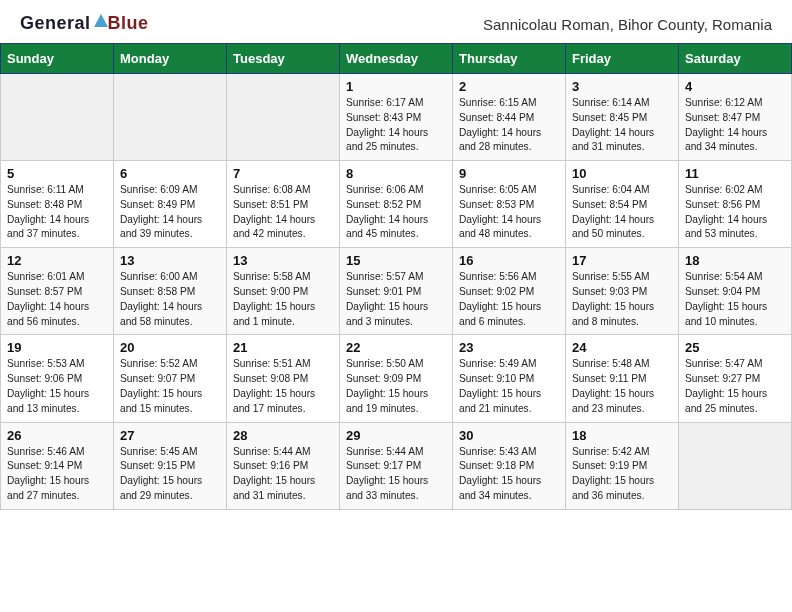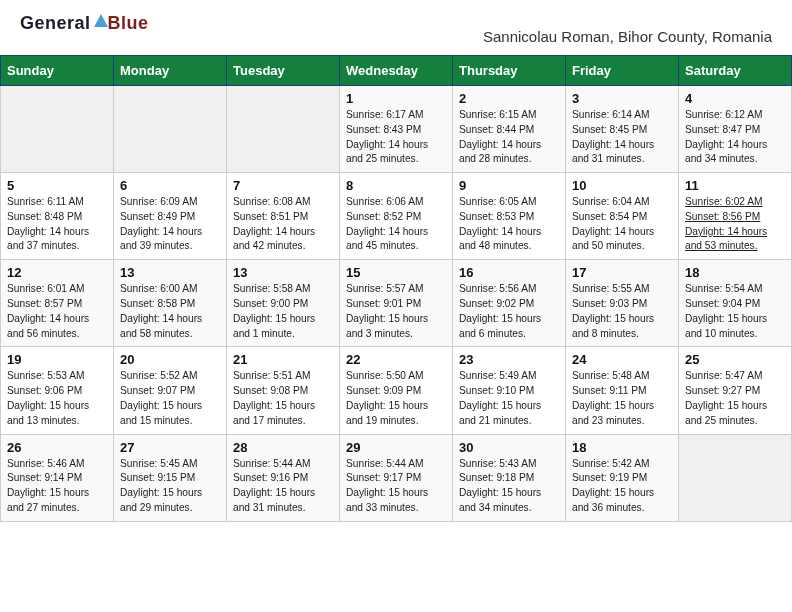--- a/index.html
+++ b/index.html
@@ -24,21 +24,21 @@
       text-align: right;
     }
     .month-title {
       font-size: 36px;
       font-weight: bold;
       color: #1a1a2e;
     }
     .subtitle {
       font-size: 15px;
       color: #333;
-      margin-top: 14px;
+      margin-top: 2px;
     }
     .calendar {
       width: 100%;
       border-collapse: collapse;
       margin-top: 4px;
     }
     .calendar thead tr th {
       background-color: #15803d;
       color: #fff;
       font-size: 13px;
@@ -188,21 +188,21 @@
         </td>
         <td>
           <div class="day-number">10</div>
           <div class="day-info" style="white-space: pre-line;">Sunrise: 6:04 AM
 Sunset: 8:54 PM
 Daylight: 14 hours
 and 50 minutes.</div>
         </td>
         <td>
           <div class="day-number">11</div>
-          <div class="day-info" style="white-space: pre-line; text-decoration: underline;">Sunrise: 6:02 AM
+          <div class="day-info" style="white-space: pre-line;">Sunrise: 6:02 AM
 Sunset: 8:56 PM
 Daylight: 14 hours
 and 53 minutes.</div>
         </td>
       </tr>
       <tr>
         <td>
           <div class="day-number">12</div>
           <div class="day-info" style="white-space: pre-line;">Sunrise: 6:01 AM
 Sunset: 8:57 PM

